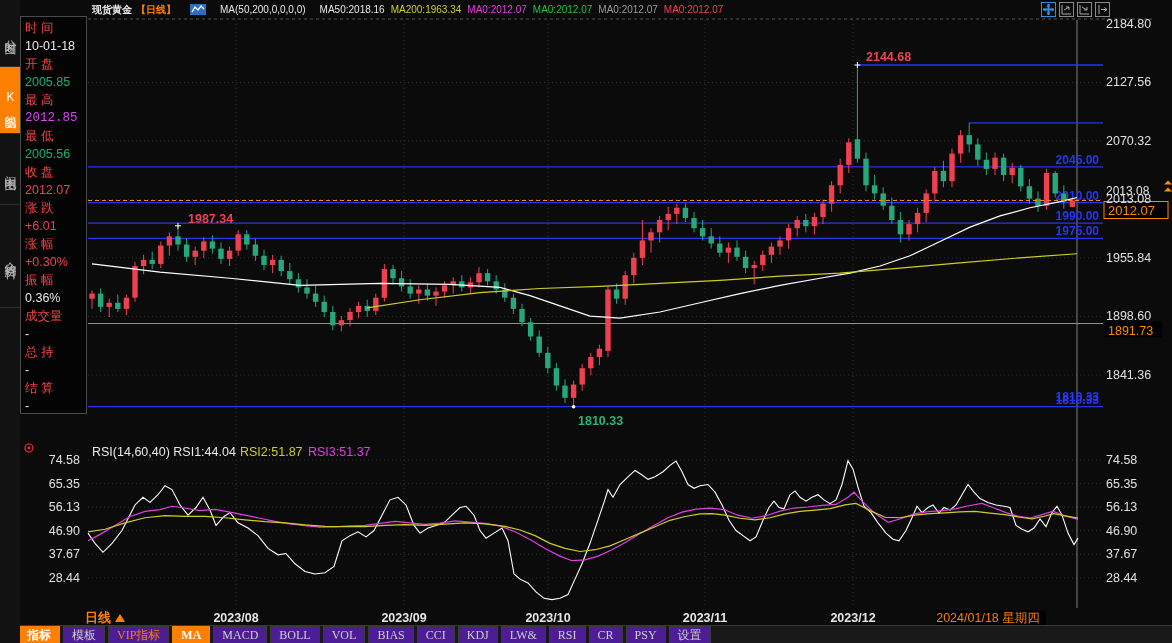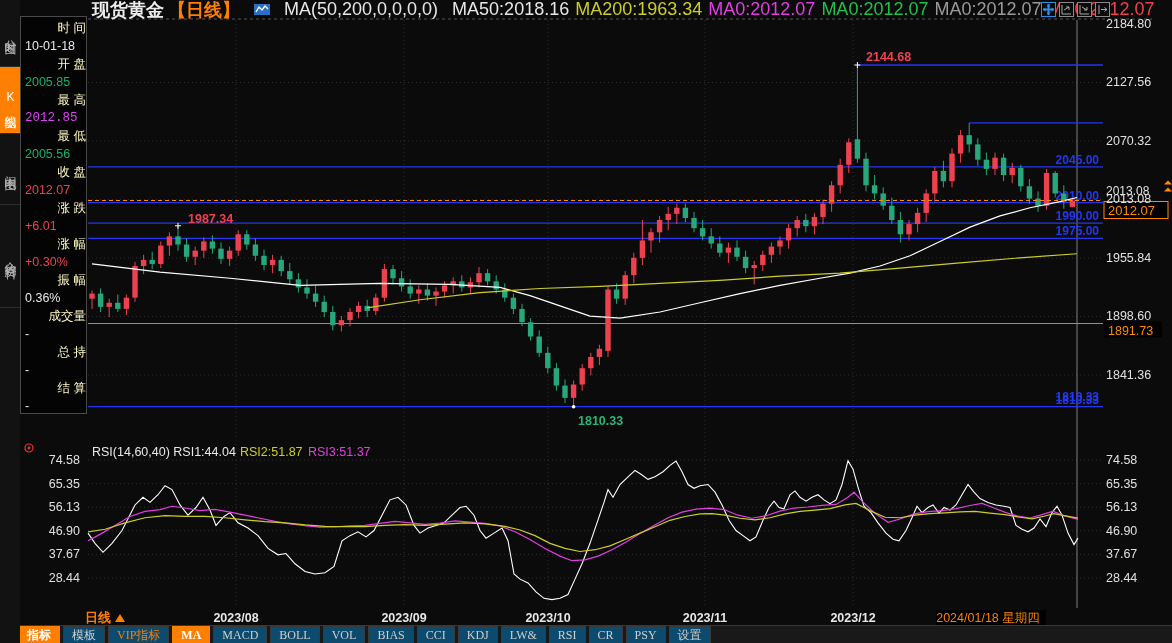--- a/index.html
+++ b/index.html
@@ -1,46 +1,46 @@
 <!DOCTYPE html>
 <html><head>
 <meta charset="utf-8">
 <style>
   html,body{margin:0;padding:0;background:#0b0b0b;}
   #app{position:relative;width:1172px;height:643px;background:#0b0b0b;overflow:hidden;
        font-family:"Liberation Sans",sans-serif;-webkit-font-smoothing:antialiased;}
   
   #topbar{position:absolute;left:92px;top:0;height:19px;display:flex;align-items:center;gap:14px;
-          font-size:18px;white-space:nowrap;z-index:5;}
+          font-size:10px;white-space:nowrap;z-index:5;}
   .sym{color:#ececec;font-weight:bold;}
   .period{color:#ff7f00;font-weight:bold;}
   .mawhite{color:#e6e6e6;}
   #topbtns{position:absolute;left:1041px;top:2px;display:flex;gap:3px;z-index:5;}
   .tbtn{width:15px;height:15px;border:1px solid #8a8a8a;display:flex;align-items:center;justify-content:center;
         background:#0b0b0b;box-sizing:border-box;}
   .tbtn.active{border-color:#2f8fe0;}
   
   #tabstrip{position:absolute;left:0;top:0;width:20px;height:643px;background:#121212;z-index:6;}
   .vtab{width:20px;display:flex;align-items:center;justify-content:center;
         writing-mode:vertical-rl;text-orientation:upright;letter-spacing:2px;
         font-size:12px;color:#b5b5b5;border-bottom:1px solid #2d2d2d;box-sizing:border-box;cursor:pointer;}
   .vtab.active{background:#ff7f00;color:#fff;}
   
   #sidepanel{position:absolute;left:20px;top:16px;width:67px;height:398px;background:#040404;
              border:1px solid #4a4a4a;box-sizing:border-box;z-index:6;padding:2px 0 0 4px;}
   .srow{height:36px;font-size:12.5px;line-height:18px;}
-  .slabel{color:#fef9c3;text-align:right;}
+  .slabel{color:#ef4444;}
   .sval{}
   
   #chart-svg{position:absolute;left:20px;top:18px;z-index:1;}
   
   #toolbar{position:absolute;left:0;top:625px;width:1172px;height:18px;background:#191919;
            border-top:1px solid #383838;box-sizing:border-box;display:flex;align-items:center;z-index:5;}
   #toolbar .titems{display:flex;gap:3px;margin-left:18px;font-family:Liberation Serif, serif;}
-  .titem{font-size:12px;line-height:14px;padding:1px 8px;background:#0c4a6e;color:#cfcfcf;
+  .titem{font-size:12px;line-height:14px;padding:1px 8px;background:#4c1d95;color:#cfcfcf;
          border:1px solid #3a3a3a;cursor:pointer;white-space:nowrap;}
   .titem.orange-bg{background:#ff7f00;color:#fff;border-color:#ff7f00;font-weight:bold;}
   .titem.orange-text{color:#ff7f00;}
   
   #watermark{position:absolute;left:1033px;top:586px;font-size:33px;font-weight:bold;color:#e8e8e8;
              letter-spacing:1px;z-index:8;opacity:0.9;}
 </style>
 </head>
 <body>
 

